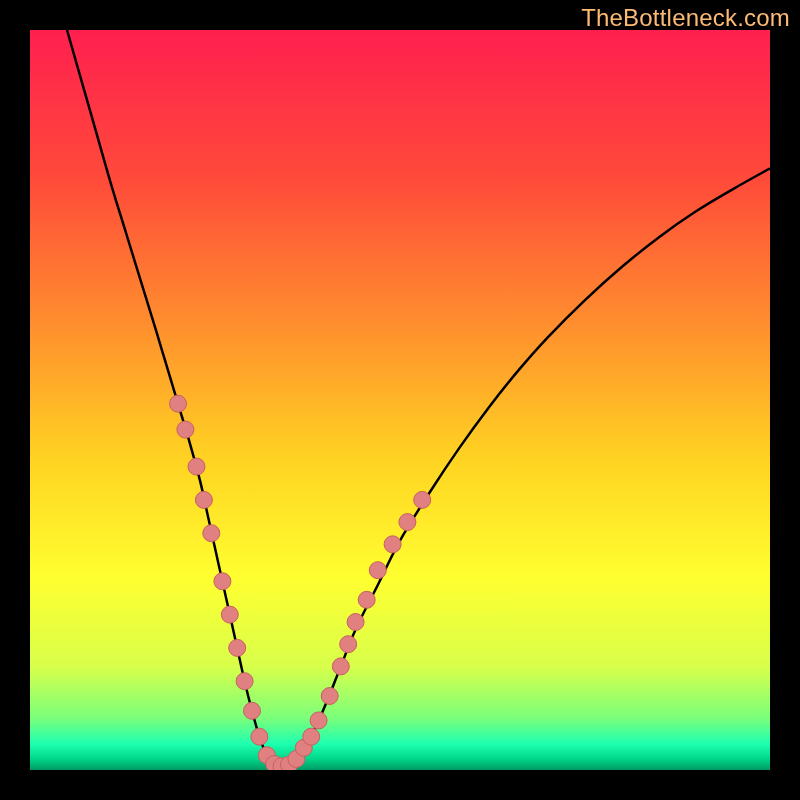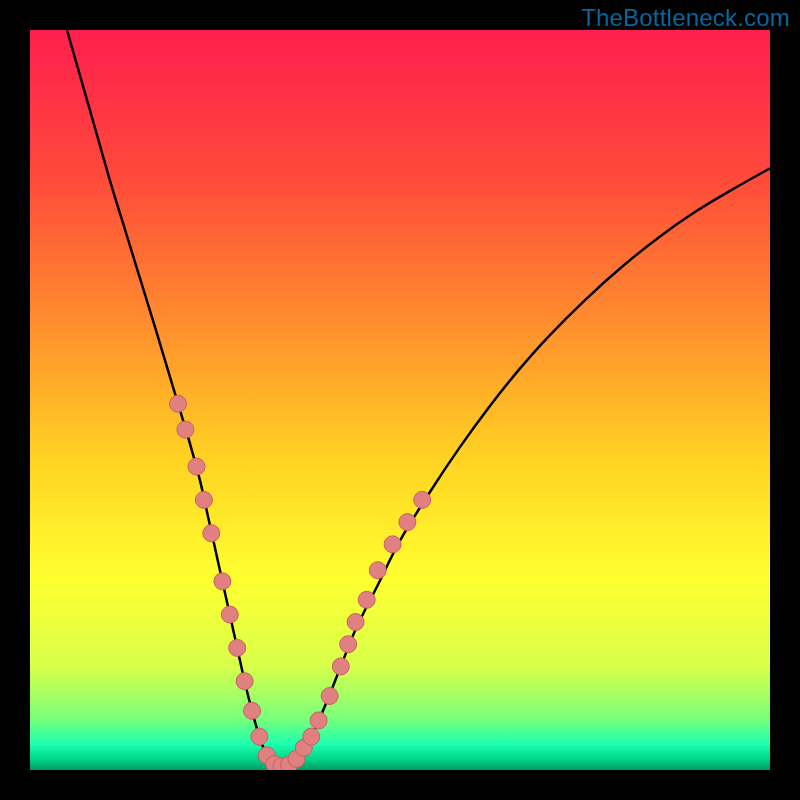--- a/index.html
+++ b/index.html
@@ -14,21 +14,21 @@
   .stage {
     position: relative;
     width: 800px;
     height: 800px;
     background: #000;
   }
   .watermark {
     position: absolute;
     top: 4px;
     right: 10px;
-    color: #0369a1;
+    color: #fdba74;
     font-size: 24px;
     font-weight: 400;
     letter-spacing: 0.2px;
     z-index: 10;
   }
   .plot {
     position: absolute;
     left: 30px;
     top: 30px;
     width: 740px;

